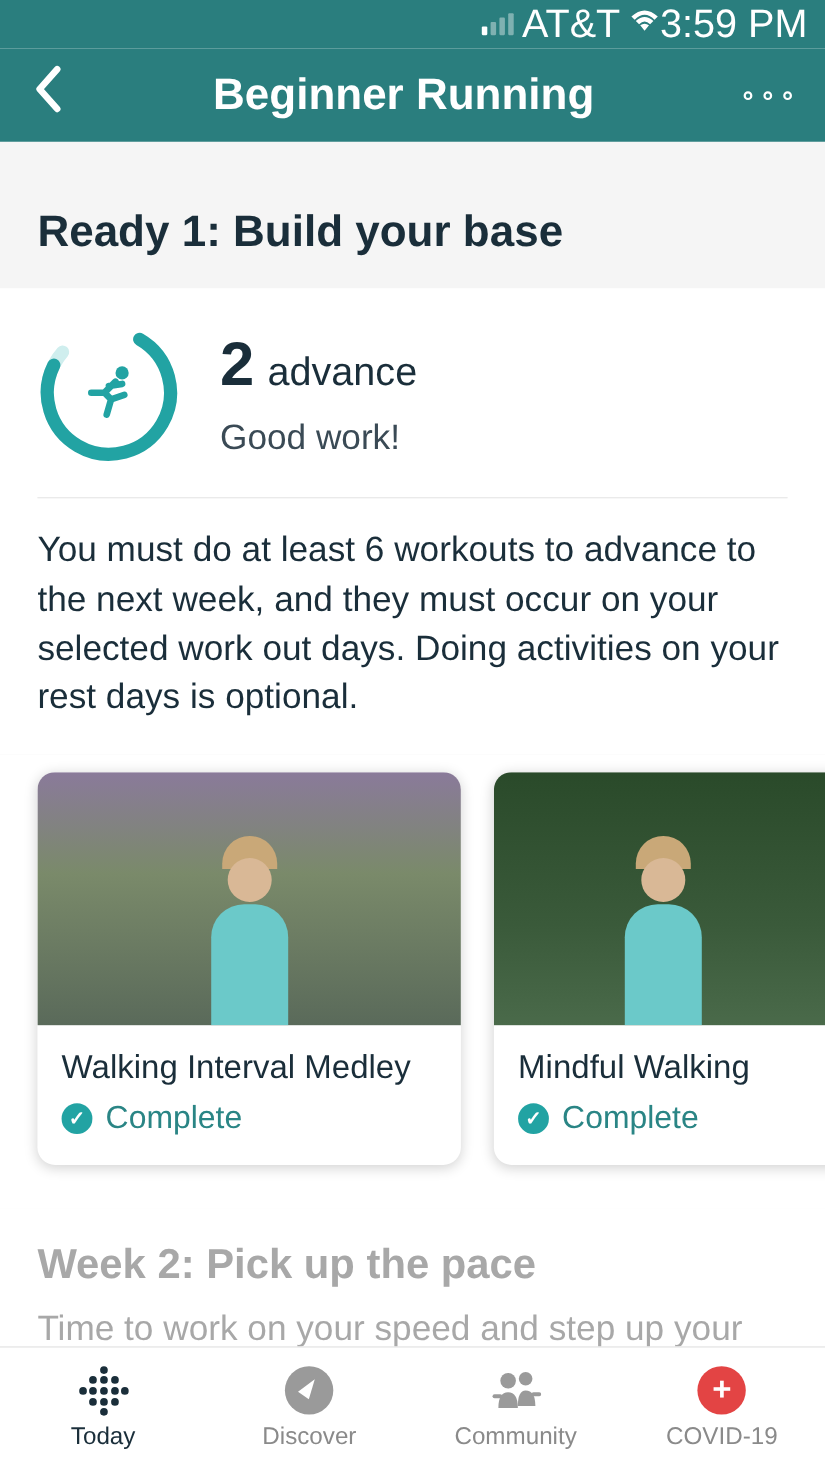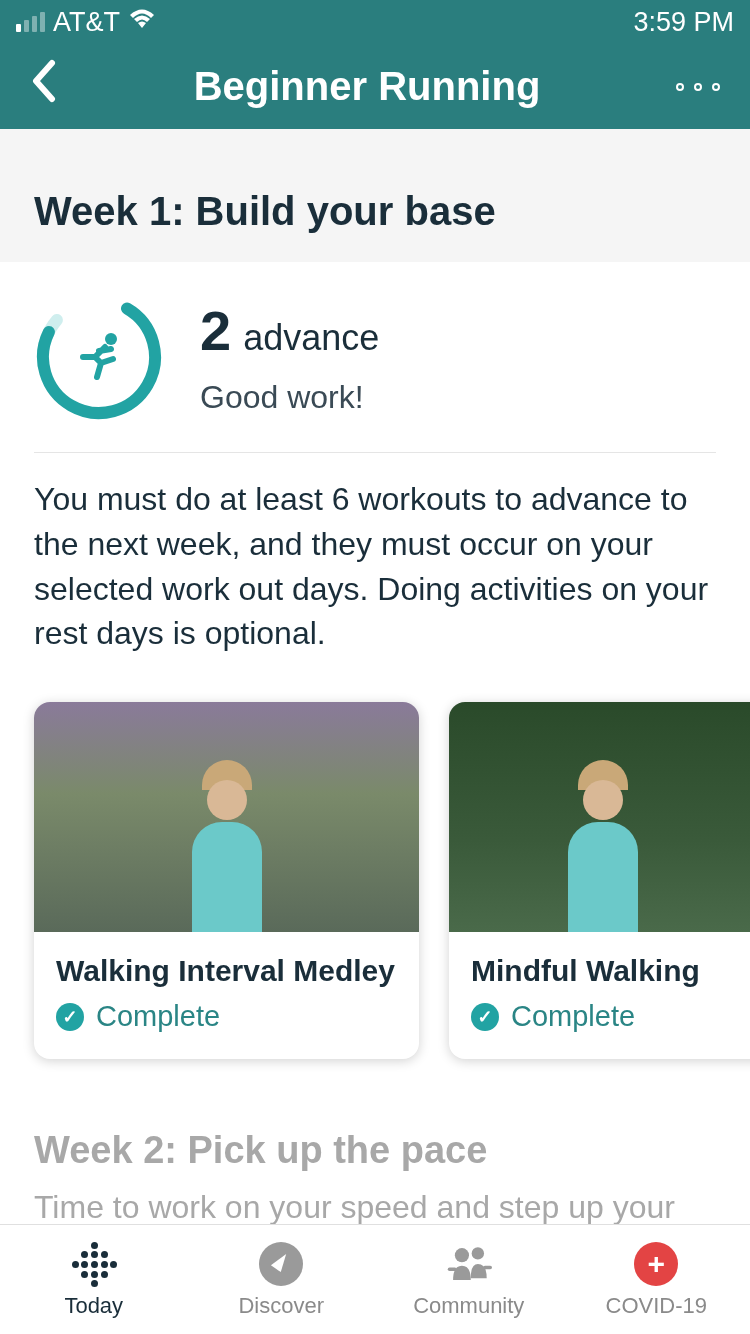--- a/index.html
+++ b/index.html
@@ -10,23 +10,23 @@
       background: #fff;
       overflow: hidden;
       position: relative;
     }
     .status-bar {
       height: 44px;
       background: #2a7e7e;
       color: #fff;
       display: flex;
       align-items: center;
-      justify-content: space-between;
+      justify-content: flex-end;
       padding: 0 16px;
-      font-size: 27px;
+      font-size: 36px;
       font-weight: 500;
     }
     .status-left { display: flex; align-items: center; gap: 8px; }
     .status-right { display: flex; align-items: center; gap: 8px; }
     .signal-bars { display: flex; align-items: flex-end; gap: 3px; }
     .signal-bars span { width: 5px; background: rgba(255,255,255,0.4); border-radius: 1px; }
     .signal-bars span:nth-child(1){height:8px;background:#fff;}
     .signal-bars span:nth-child(2){height:12px;}
     .signal-bars span:nth-child(3){height:16px;}
     .signal-bars span:nth-child(4){height:20px;}
@@ -142,21 +142,21 @@
       margin: 0 auto 2px;
     }
     .person-hair {
       width: 50px;
       height: 30px;
       background: #c9a878;
       border-radius: 25px 25px 0 0;
       margin: 0 auto -10px;
     }
     .card-body { padding: 22px 22px 26px; }
-    .card-title { font-size: 30px; font-weight: 700; color: #1a2e3a; margin-bottom: 12px; }
+    .card-title { font-size: 30px; font-weight: 400; color: #1a2e3a; margin-bottom: 12px; }
     .card-status { display: flex; align-items: center; gap: 12px; }
     .check-circle {
       width: 28px; height: 28px; background: #22a3a3; border-radius: 50%;
       display: flex; align-items: center; justify-content: center;
       color: #fff; font-size: 18px; font-weight: 700;
     }
     .status-text { font-size: 29px; color: #2a8585; }
 
     .future-weeks { padding: 30px 34px 20px; background: #fff; }
     .future-title { font-size: 38px; font-weight: 700; color: #a8a8a8; margin-bottom: 14px; }
@@ -220,21 +220,21 @@
   </div>
   <div class="nav-title">Beginner Running</div>
   <div class="nav-more">
     <span></span>
       <span></span>
       <span></span>
   </div>
 </div>
 
 <div class="content">
-  <div class="week-title">Week 1: Build your base</div>
+  <div class="week-title">Ready 1: Build your base</div>
 
   <div class="summary-card">
     <div class="summary-top">
       <div class="progress-circle">
         <svg width="130" height="130" viewBox="0 0 130 130">
           <circle cx="65" cy="65" r="56" fill="none" stroke="#cfeeee" stroke-width="12" stroke-linecap="round" stroke-dasharray="50 360" transform="rotate(170 65 65)"></circle>
           <circle cx="65" cy="65" r="56" fill="none" stroke="#22a3a3" stroke-width="12" stroke-linecap="round" stroke-dasharray="260 360" transform="rotate(-60 65 65)"></circle>
         </svg>
         <div class="runner-icon">
           <svg width="60" height="60" viewBox="0 0 60 60">

